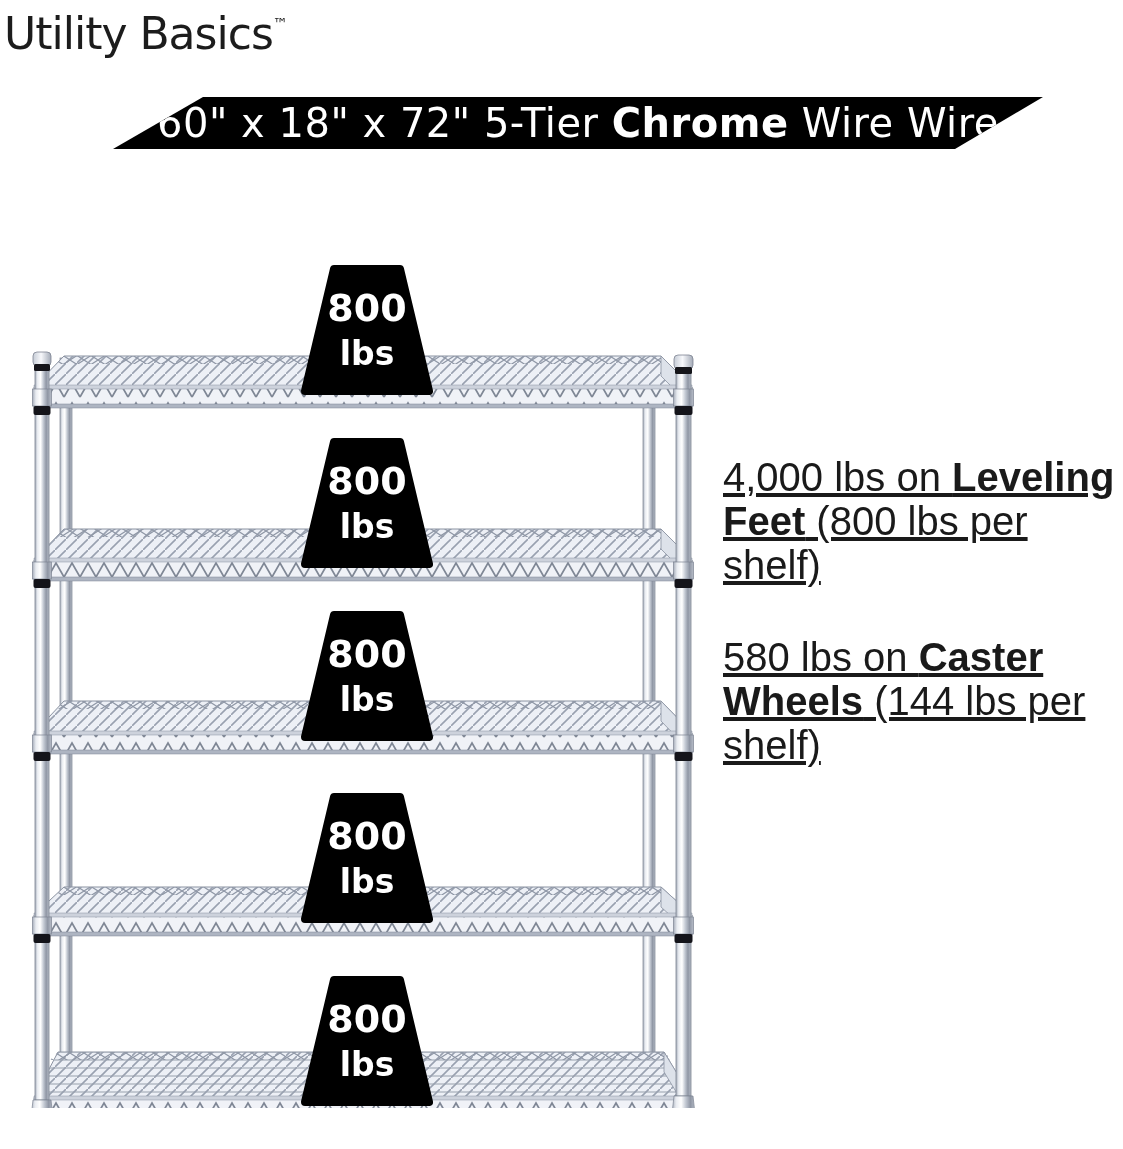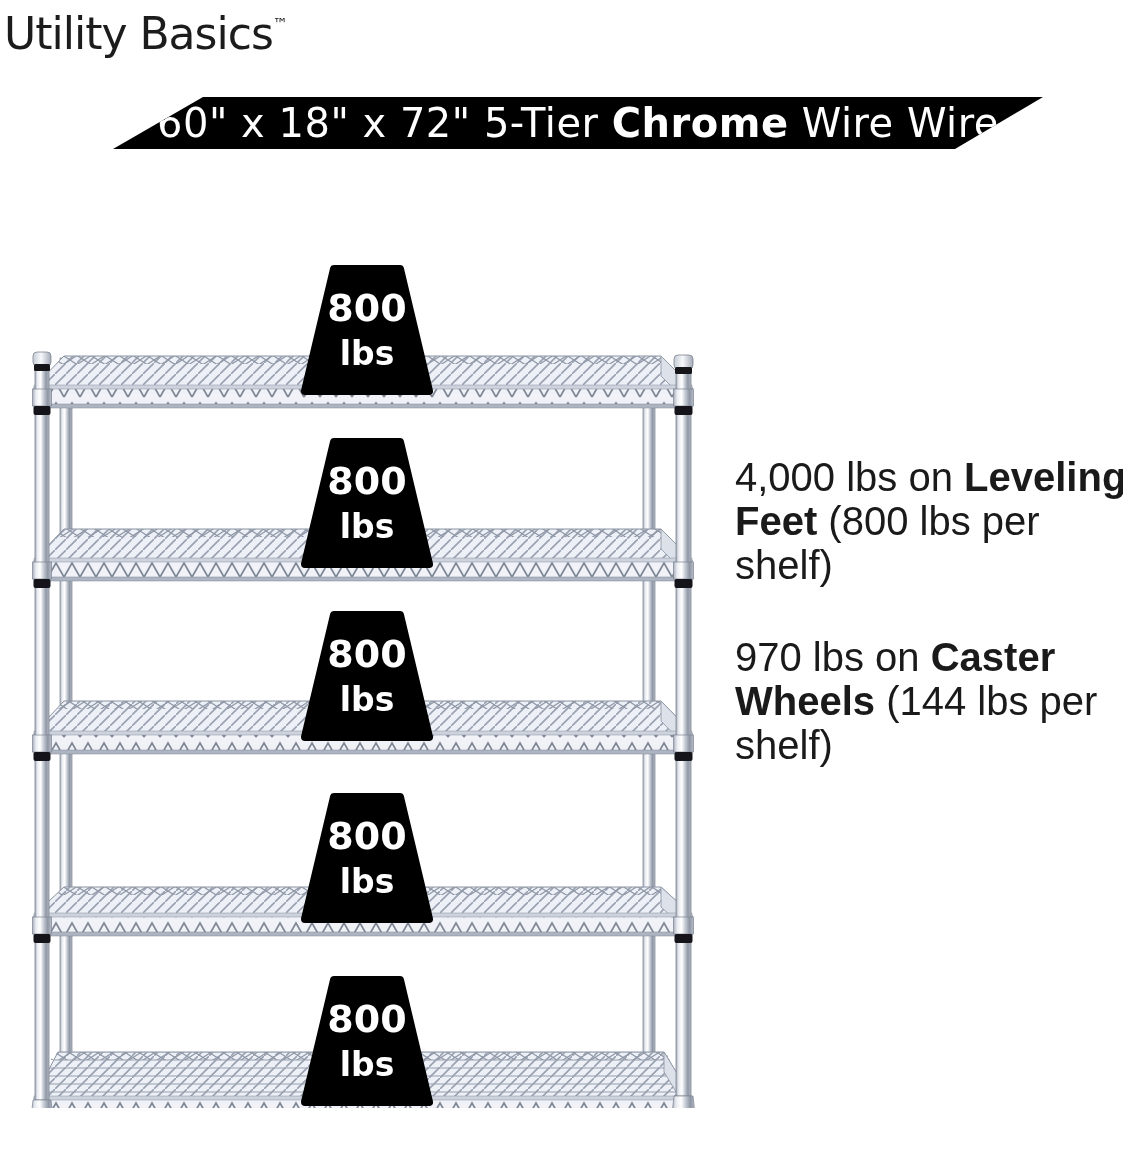--- a/index.html
+++ b/index.html
@@ -31,21 +31,21 @@
   svg.rack{position:absolute;left:0;top:0;}
   .wv{font:700 38px "DejaVu Sans",sans-serif;fill:#ffffff;}
   .wu{font:700 33px "DejaVu Sans",sans-serif;fill:#ffffff;}
   
   .info{
     position:absolute;left:723px;top:455px;width:400px;
     font-family:"Liberation Sans",sans-serif;color:#1a1a1a;
   }
   .info p{white-space:pre;font-size:40px;line-height:44px;}
   .info .head{margin:0 0 34px 0;}
-  .info .para{margin:0 0 48px 12px;}
+  .info .para{margin:0 0 48px 0;text-decoration:underline;}
   .info .b{font-weight:700;}
 </style>
 </head>
 <body>
 
 <div class="canvas">
 
   <div class="logo"><span>Utility Basics</span><sup>™</sup></div>
 
   <div class="banner">
@@ -233,17 +233,17 @@
           <text y="-70" text-anchor="middle" class="wv">800</text>
           <text y="-26" text-anchor="middle" class="wu">lbs</text>
         </g>
       </g>
   </svg>
 
   <div class="info">
     <p class="para" id="info-p0"><span>4,000 lbs on </span><span class="b">Leveling
 Feet</span><span> (800 lbs per
 shelf)</span></p>
-    <p class="para" id="info-p1"><span>970 lbs on </span><span class="b">Caster
+    <p class="para" id="info-p1"><span>580 lbs on </span><span class="b">Caster
 Wheels</span><span> (144 lbs per
 shelf)</span></p>
   </div>
 </div>
 
 </body></html>

